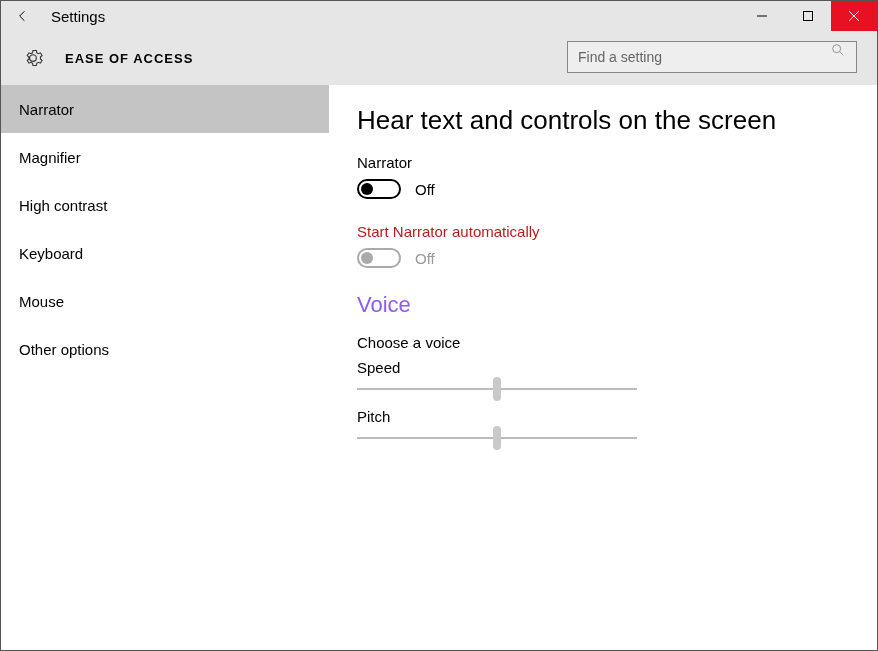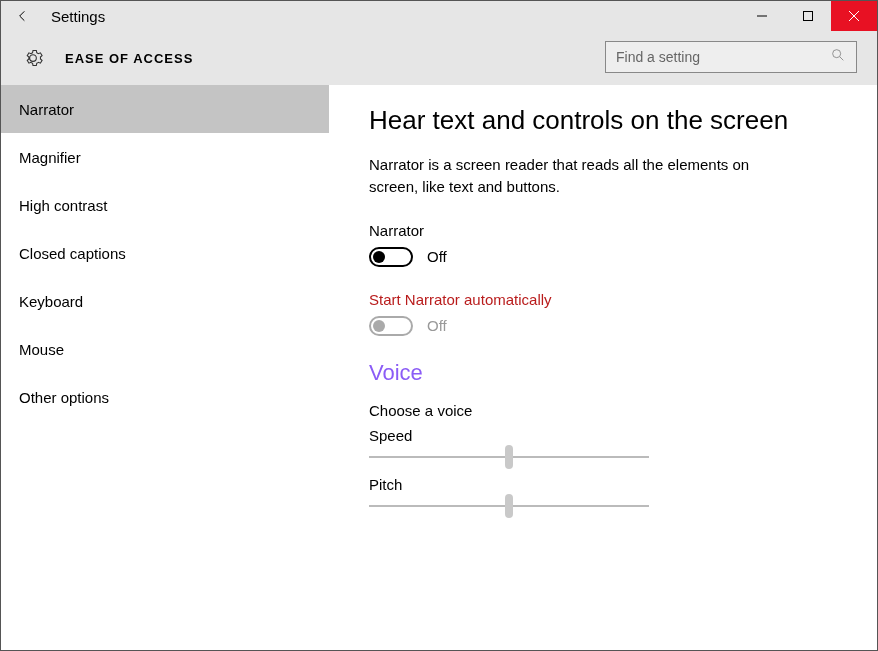--- a/index.html
+++ b/index.html
@@ -10,25 +10,25 @@
   .title-text { font-size: 15px; color:#000; margin-left: 6px; }
   .win-controls { position:absolute; right:0; top:0; display:flex; height:30px; }
   .win-btn { width:46px; height:30px; display:flex; align-items:center; justify-content:center; }
   .win-close { background:#e81123; }
   .win-btn svg { width:10px; height:10px; stroke:#000; stroke-width:1; fill:none; }
   .win-close svg { stroke:#fff; }
   .header { height: 54px; background: #e6e6e6; display:flex; align-items:center; padding: 0 18px 0 18px; position:relative; }
   .gear { width:20px; height:20px; margin-right:22px; margin-left:4px; }
   .gear svg { width:20px; height:20px; fill:#333; }
   .category-title { font-size:13px; font-weight:600; letter-spacing:1px; color:#000; }
-  .search-box { position:absolute; right:20px; top:10px; width:252px; height:32px; border:1px solid #888; background:#eee; display:flex; align-items:center; padding:0 10px; }
+  .search-box { position:absolute; right:20px; top:10px; width:290px; height:32px; border:1px solid #888; background:#eee; display:flex; padding:0 10px; }
   .search-box input { flex:1; border:none; background:transparent; font-size:14px; color:#666; outline:none; }
   .search-box input::placeholder { color:#666; }
   .search-icon svg { width:16px; height:16px; stroke:#666; stroke-width:1; fill:none; }
-  .body { display:flex; height: calc(651px - 30px - 54px - 2px); gap: 12px; }
+  .body { display:flex; height: calc(651px - 30px - 54px - 2px); }
   .sidebar { width: 328px; background:#fff; padding-top:0; }
   .sidebar-item { height:48px; display:flex; align-items:center; padding-left:18px; font-size:15px; color:#000; }
   .sidebar-item.active { background:#c4c4c4; }
   .content { flex:1; padding: 20px 28px 0 28px; overflow:hidden; }
   .h1 { font-size:26px; font-weight:400; color:#000; margin-bottom:18px; }
   .desc { font-size:15px; color:#000; line-height:1.45; max-width:430px; margin-bottom:24px; }
   .field-label { font-size:15px; color:#000; margin-bottom:8px; }
   .field-label.disabled { color:#b91c1c; }
   .toggle-row { display:flex; align-items:center; gap:14px; margin-bottom:24px; }
   .toggle { width:44px; height:20px; border:2px solid #000; border-radius:20px; position:relative; }
@@ -97,36 +97,32 @@
     <div class="sidebar-item active">
         <span>Narrator</span>
       </div>
     <div class="sidebar-item">
         <span>Magnifier</span>
       </div>
     <div class="sidebar-item">
         <span>High contrast</span>
       </div>
     <div class="sidebar-item">
-        <span>Closed captions</span>
-      </div>
-    <div class="sidebar-item">
         <span>Keyboard</span>
       </div>
     <div class="sidebar-item">
         <span>Mouse</span>
       </div>
     <div class="sidebar-item">
         <span>Other options</span>
       </div>
   </div>
 
   <div class="content">
     <div class="h1">Hear text and controls on the screen</div>
-    <div class="desc">Narrator is a screen reader that reads all the elements on screen, like text and buttons.</div>
 
     <div class="field-label">Narrator</div>
     <div class="toggle-row">
       <div class="toggle">
           <div class="knob"></div>
         </div>
       <div class="toggle-state">Off</div>
     </div>
 
     <div class="field-label disabled">Start Narrator automatically</div>

